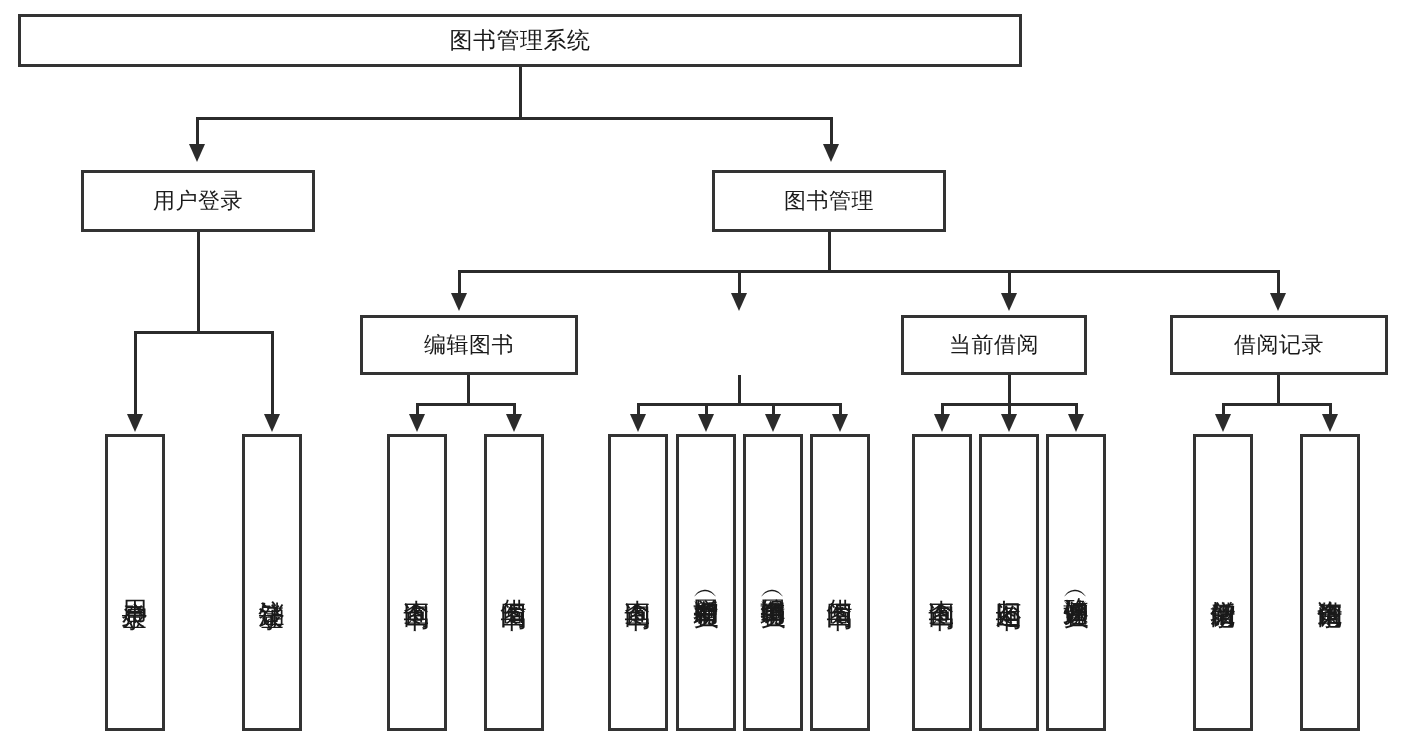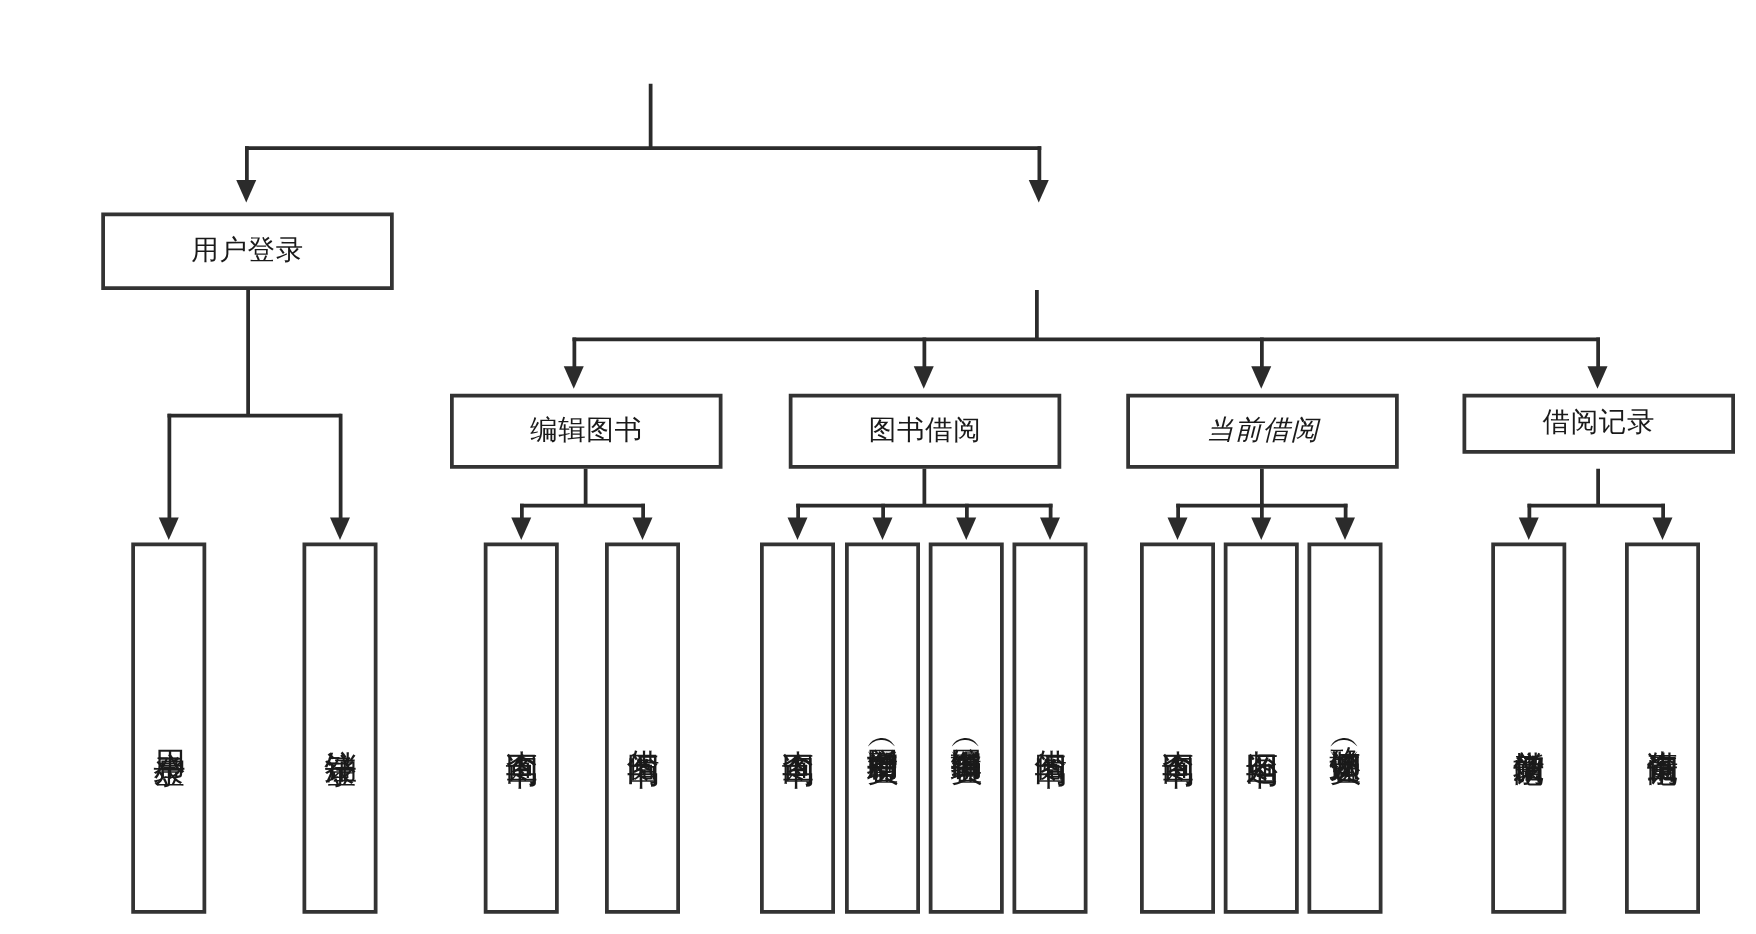--- a/index.html
+++ b/index.html
@@ -84,30 +84,36 @@
     letter-spacing: 0.5px;
     white-space: nowrap;
     font-family: "DejaVu Sans", "Liberation Sans", sans-serif;
   }
 </style>
 </head>
 <body>
 
 <div id="diagram-root">
 
+  <div class="node root horiz" style="left:18px; top:14px; width:1004px; height:53px;">
+    <span class="node-label">图书管理系统</span>
+  </div>
 
   <div class="edge v" style="left:519px; top:67px; width:3px; height:52px;"></div>
   <div class="edge h" style="left:196px; top:117px; width:637px; height:3px;"></div>
   <div class="edge v" style="left:196px; top:117px; width:3px; height:28px;"></div>
   <div class="arrow" style="left:189px; top:144px;"></div>
   <div class="edge v" style="left:830px; top:117px; width:3px; height:28px;"></div>
   <div class="arrow" style="left:823px; top:144px;"></div>
 
   <div class="node horiz" style="left:81px; top:170px; width:234px; height:62px;">
     <span class="node-label">用户登录</span>
+  </div>
+  <div class="node horiz" style="left:712px; top:170px; width:234px; height:62px;">
+    <span class="node-label">图书管理</span>
   </div>
 
   <div class="edge v" style="left:197px; top:232px; width:3px; height:101px;"></div>
   <div class="edge h" style="left:134px; top:331px; width:139px; height:3px;"></div>
   <div class="edge v" style="left:134px; top:331px; width:3px; height:84px;"></div>
   <div class="arrow" style="left:127px; top:414px;"></div>
   <div class="edge v" style="left:271px; top:331px; width:3px; height:84px;"></div>
   <div class="arrow" style="left:264px; top:414px;"></div>
 
   <div class="edge v" style="left:828px; top:232px; width:3px; height:40px;"></div>
@@ -117,27 +123,24 @@
   <div class="edge v" style="left:738px; top:270px; width:3px; height:24px;"></div>
   <div class="arrow" style="left:731px; top:293px;"></div>
   <div class="edge v" style="left:1008px; top:270px; width:3px; height:24px;"></div>
   <div class="arrow" style="left:1001px; top:293px;"></div>
   <div class="edge v" style="left:1277px; top:270px; width:3px; height:24px;"></div>
   <div class="arrow" style="left:1270px; top:293px;"></div>
 
   <div class="node horiz" style="left:360px; top:315px; width:218px; height:60px;">
     <span class="node-label">编辑图书</span>
   </div>
-  <div class="node horiz" style="left:631px; top:315px; width:218px; height:60px;">
-    <span class="node-label">图书借阅</span>
-  </div>
-  <div class="node horiz" style="left:901px; top:315px; width:218px; height:60px;font-style:italic;">
+  <div class="node horiz" style="left:901px; top:315px; width:186px; height:60px;">
     <span class="node-label">当前借阅</span>
   </div>
-  <div class="node horiz" style="left:1170px; top:315px; width:218px; height:48px;">
+  <div class="node horiz" style="left:1170px; top:315px; width:218px; height:60px;">
     <span class="node-label">借阅记录</span>
   </div>
 
   <div class="edge v" style="left:467px; top:375px; width:3px; height:30px;"></div>
   <div class="edge h" style="left:416px; top:403px; width:100px; height:3px;"></div>
   <div class="edge v" style="left:416px; top:403px; width:3px; height:12px;"></div>
   <div class="arrow" style="left:409px; top:414px;"></div>
   <div class="edge v" style="left:513px; top:403px; width:3px; height:12px;"></div>
   <div class="arrow" style="left:506px; top:414px;"></div>
 

